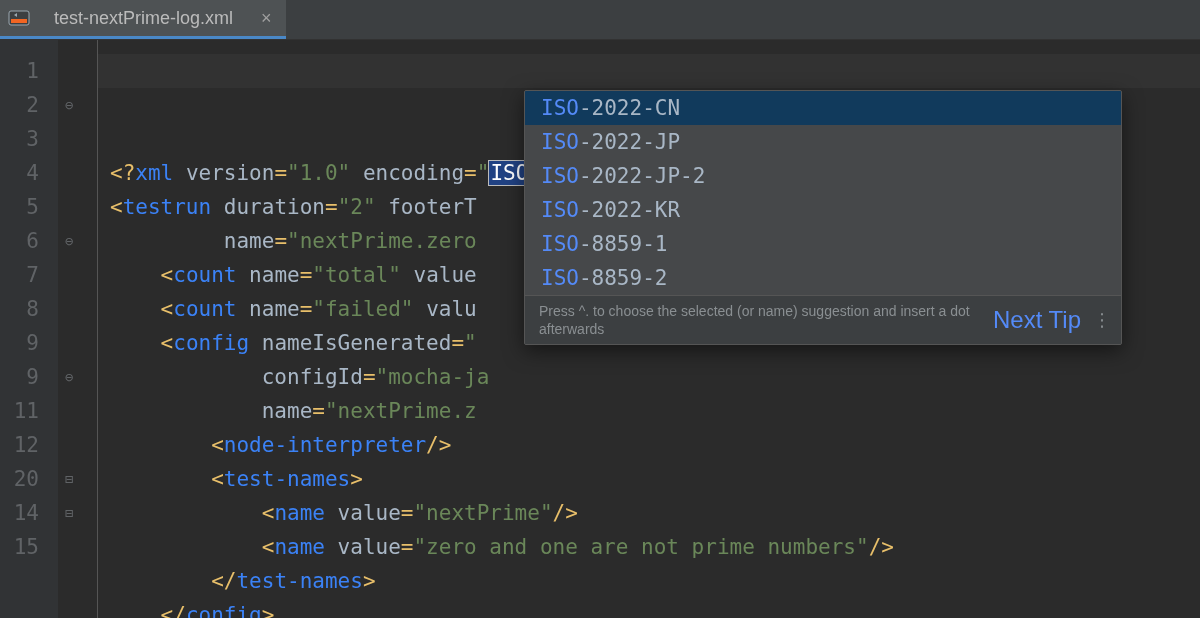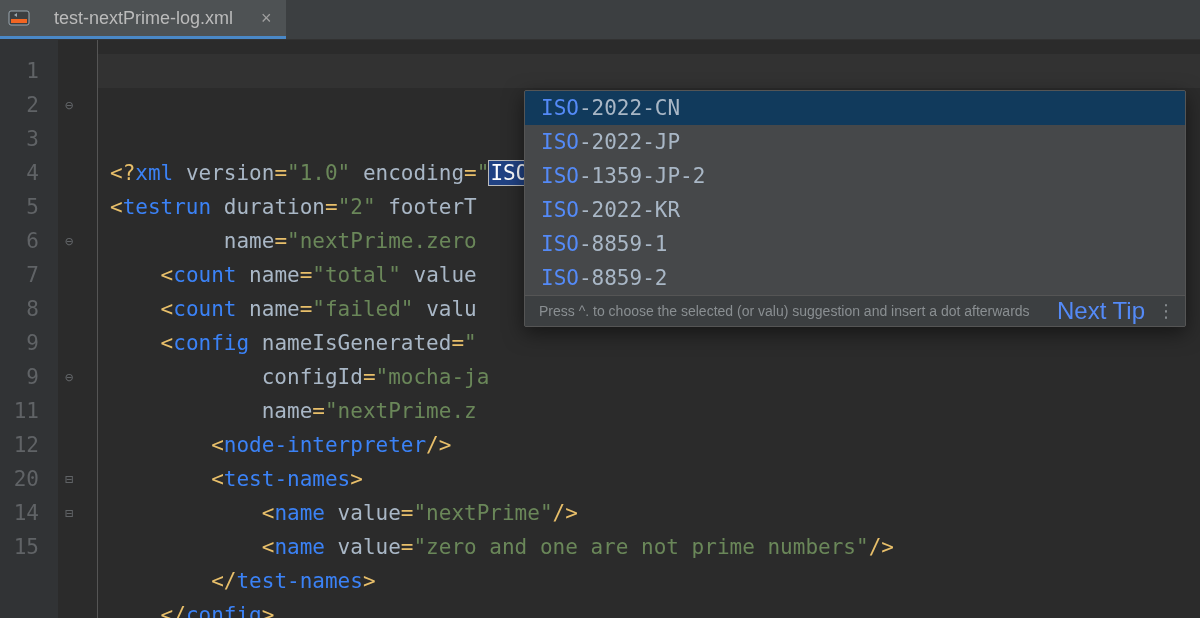--- a/index.html
+++ b/index.html
@@ -101,21 +101,21 @@
     height: 34px;
     background: #323232;
     top: 14px;
     z-index: -1;
   }
 
   .popup {
     position: absolute;
     left: 524px;
     top: 90px;
-    width: 662px;
+    width: 598px;
     background: #46484a;
     border: 1px solid #555555;
     box-shadow: 0 6px 20px rgba(0,0,0,0.5);
     font-size: 21px;
     line-height: 34px;
     overflow: hidden;
     border-radius: 2px;
   }
   .popup-item {
     padding: 0 16px;
@@ -201,23 +201,23 @@
     </div>
   <div class="code" id="code">
     <div class="caret-line"></div>
   <div><span class="t-pi">&lt;?</span><span class="t-tag">xml </span><span class="t-attr">version</span><span class="t-punc">=</span><span class="t-str">"1.0"</span><span class="t-attr"> encoding</span><span class="t-punc">=</span><span class="t-str">"</span><span class="enc-box">ISO</span><span class="t-str">"</span><span class="t-pi">?&gt;</span></div><div><span class="t-punc">&lt;</span><span class="t-tag">testrun </span><span class="t-attr">duration</span><span class="t-punc">=</span><span class="t-str">"2"</span><span class="t-attr"> footerT</span></div><div><span>         </span><span class="t-attr">name</span><span class="t-punc">=</span><span class="t-str">"nextPrime.zero</span></div><div><span>    </span><span class="t-punc">&lt;</span><span class="t-tag">count </span><span class="t-attr">name</span><span class="t-punc">=</span><span class="t-str">"total"</span><span class="t-attr"> value</span></div><div><span>    </span><span class="t-punc">&lt;</span><span class="t-tag">count </span><span class="t-attr">name</span><span class="t-punc">=</span><span class="t-str">"failed"</span><span class="t-attr"> valu</span></div><div><span>    </span><span class="t-punc">&lt;</span><span class="t-tag">config </span><span class="t-attr">nameIsGenerated</span><span class="t-punc">=</span><span class="t-str">"</span></div><div><span>            </span><span class="t-attr">configId</span><span class="t-punc">=</span><span class="t-str">"mocha-ja</span></div><div><span>            </span><span class="t-attr">name</span><span class="t-punc">=</span><span class="t-str">"nextPrime.z</span></div><div><span>        </span><span class="t-punc">&lt;</span><span class="t-tag">node-interpreter</span><span class="t-punc">/&gt;</span></div><div><span>        </span><span class="t-punc">&lt;</span><span class="t-tag">test-names</span><span class="t-punc">&gt;</span></div><div><span>            </span><span class="t-punc">&lt;</span><span class="t-tag">name </span><span class="t-attr">value</span><span class="t-punc">=</span><span class="t-str">"nextPrime"</span><span class="t-punc">/&gt;</span></div><div><span>            </span><span class="t-punc">&lt;</span><span class="t-tag">name </span><span class="t-attr">value</span><span class="t-punc">=</span><span class="t-str">"zero and one are not prime numbers"</span><span class="t-punc">/&gt;</span></div><div><span>        </span><span class="t-punc">&lt;/</span><span class="t-tag">test-names</span><span class="t-punc">&gt;</span></div><div><span>    </span><span class="t-punc">&lt;/</span><span class="t-tag">config</span><span class="t-punc">&gt;</span></div></div>
 </div>
 
 <div class="popup" id="popup">
   <div id="popup-list">
       <div class="popup-item selected"><span class="hl">ISO</span><span>-2022-CN</span></div>
       <div class="popup-item"><span class="hl">ISO</span><span>-2022-JP</span></div>
-      <div class="popup-item"><span class="hl">ISO</span><span>-1359-JP-2</span></div>
+      <div class="popup-item"><span class="hl">ISO</span><span>-2022-JP-2</span></div>
       <div class="popup-item"><span class="hl">ISO</span><span>-2022-KR</span></div>
       <div class="popup-item"><span class="hl">ISO</span><span>-8859-1</span></div>
       <div class="popup-item"><span class="hl">ISO</span><span>-8859-2</span></div>
     </div>
   <div class="popup-footer">
-    <span class="hint">Press ^. to choose the selected (or valu) suggestion and insert a dot afterwards</span>
+    <span class="hint">Press ^. to choose the selected (or name) suggestion and insert a dot afterwards</span>
     <span class="next-tip">Next Tip</span>
     <span class="more">⋮</span>
   </div>
 </div>
 
 </body></html>

